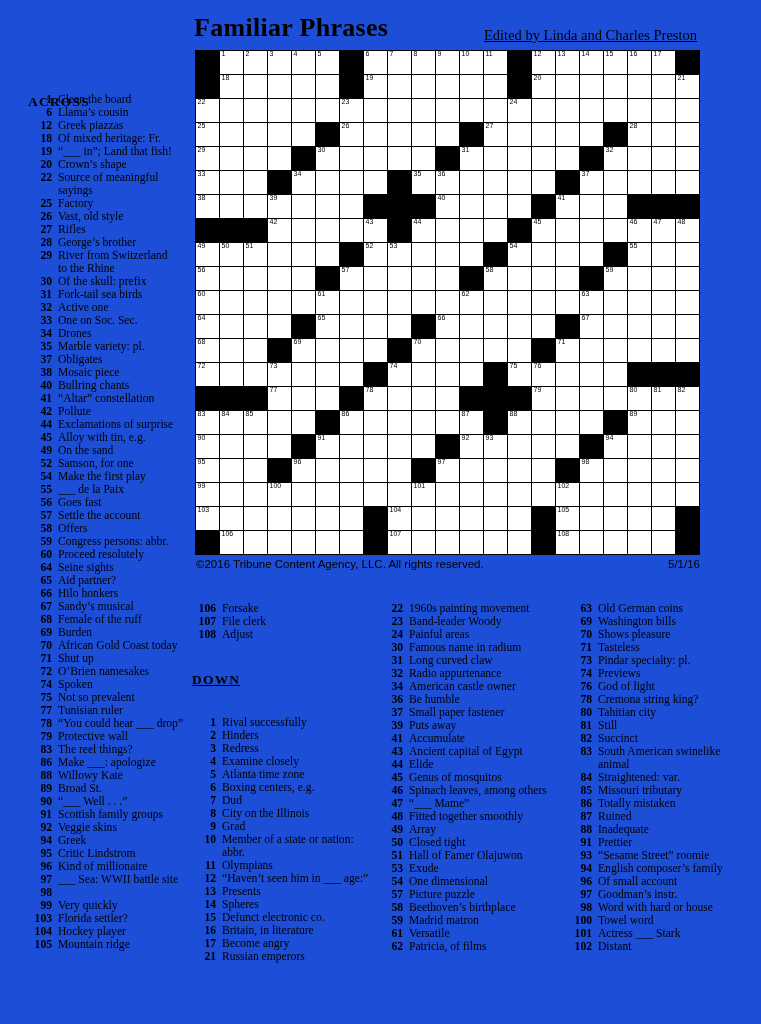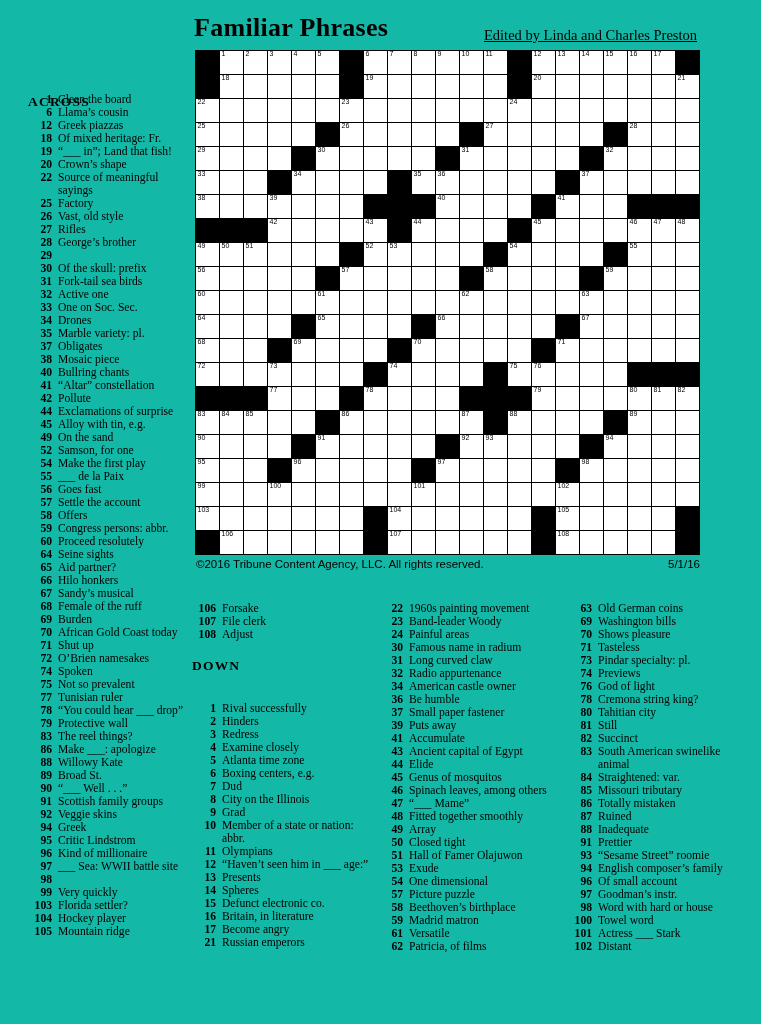--- a/index.html
+++ b/index.html
@@ -1,32 +1,32 @@
 <!DOCTYPE html>
 <html><head>
 <meta charset="utf-8">
 <style>
   html,body{margin:0;padding:0;background:#fff;}
   body{width:761px;height:1024px;position:relative;font-family:"Liberation Serif",serif;color:#000;}
-  .page{position:absolute;inset:0;background:#14b8a6;padding-left:40px;}
+  .page{position:absolute;inset:0;background:#1d4ed8;padding-left:40px;}
   .title{position:absolute;left:194px;top:13px;margin:0;font:bold 26px "Liberation Serif",serif;letter-spacing:.3px;}
   .byline{position:absolute;top:27px;right:64px;font-size:14.5px;text-decoration:underline;}
   .hdr{font:bold 13.5px "Liberation Serif",serif;letter-spacing:1.2px;margin-top:44px;}
   .across-h{position:absolute;left:28px;top:50px;}
   .grid{position:absolute;left:195px;top:50px;display:grid;grid-template-columns:repeat(21,23px);grid-auto-rows:23px;gap:1px;background:#000;border:1px solid #000;width:503px;}
   .cell{background:#fff;position:relative;}
   .cell.blk{background:#000;}
   .num{position:absolute;top:-1px;left:1.5px;font:7px "Liberation Sans",sans-serif;line-height:8px;}
   .copy{position:absolute;left:196px;top:558px;width:504px;display:flex;justify-content:space-between;font-family:"Liberation Sans",sans-serif;font-size:11.5px;text-align:center;}
   .clues{position:absolute;font-size:11.6px;line-height:13px;}
   #c1{left:26px;top:93px;width:168px;}
   #c2{left:190px;top:602px;width:184px;}
   #c3{left:383px;top:602px;width:178px;}
   #c4{left:568px;top:602px;width:176px;}
-  .down-h{margin:17px 0 28px 2px;}
+  .down-h{margin:31px 0 28px 2px;text-decoration:underline;}
   .clue{display:flex;}
   .cn{flex:none;width:26px;text-align:right;padding-right:6px;font-weight:bold;}
   #c3 .cn{width:20px;}
   #c4 .cn{width:24px;}
   .ct{flex:auto;}
 </style>
 </head>
 <body>
 
 <div class="page">
@@ -740,20 +740,21 @@
       <div class="clue">
         <span class="cn">27</span>
         <span class="ct">Rifles</span>
       </div>
       <div class="clue">
         <span class="cn">28</span>
         <span class="ct">George’s brother</span>
       </div>
       <div class="clue">
         <span class="cn">29</span>
+        <span class="ct">River from Switzerland<br>to the Rhine</span>
       </div>
       <div class="clue">
         <span class="cn">30</span>
         <span class="ct">Of the skull: prefix</span>
       </div>
       <div class="clue">
         <span class="cn">31</span>
         <span class="ct">Fork-tail sea birds</span>
       </div>
       <div class="clue">

